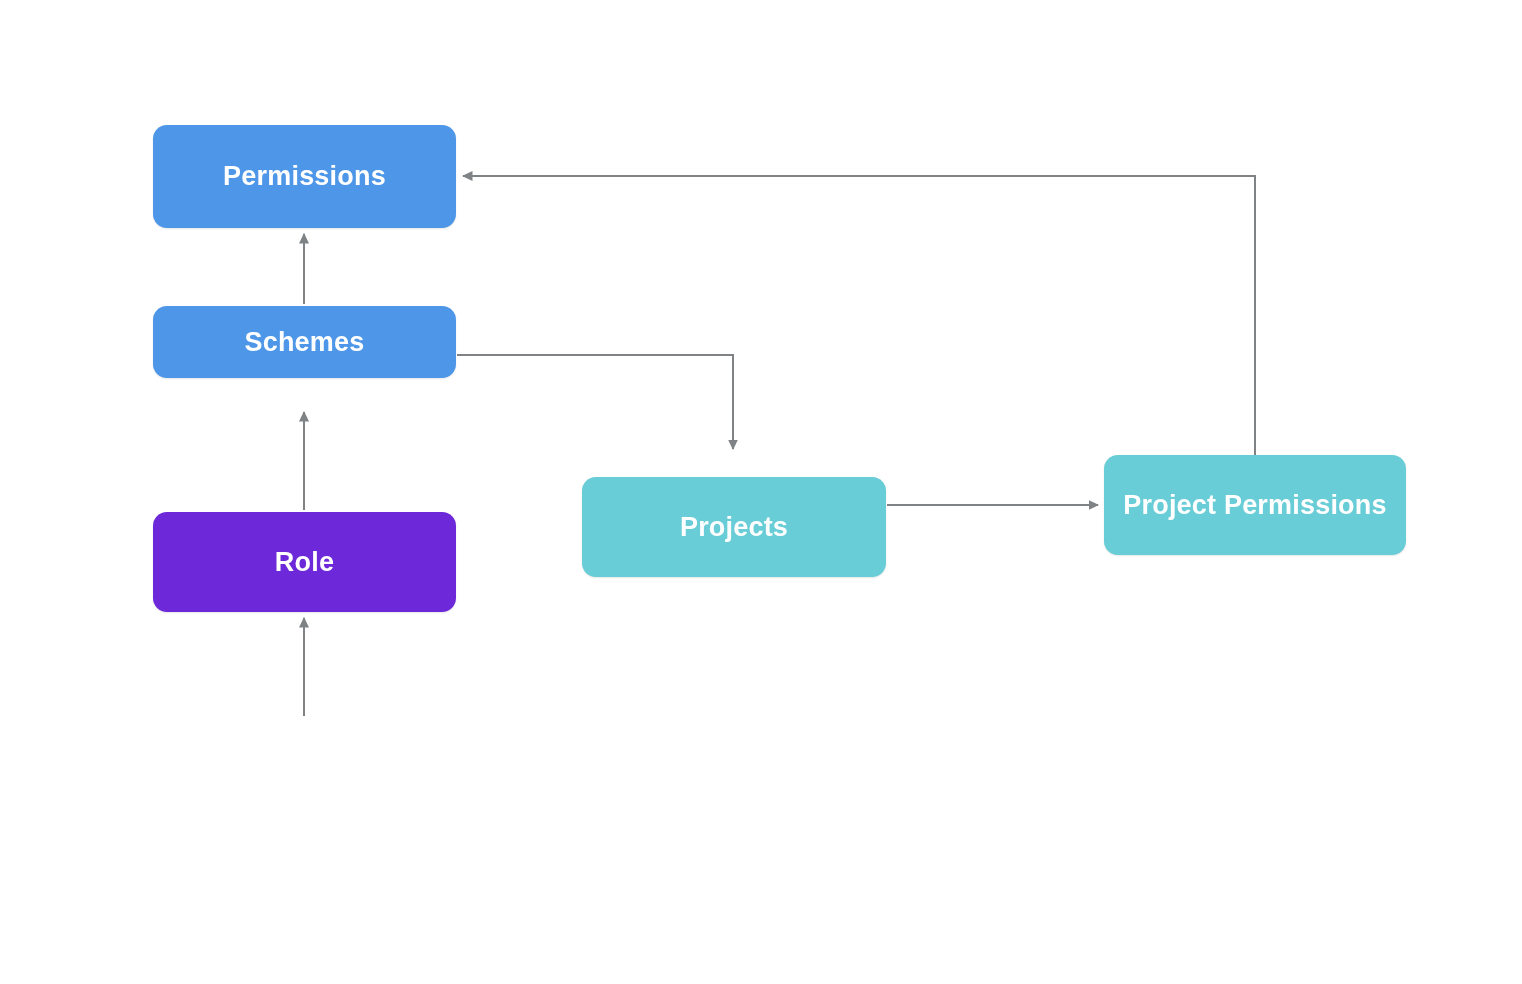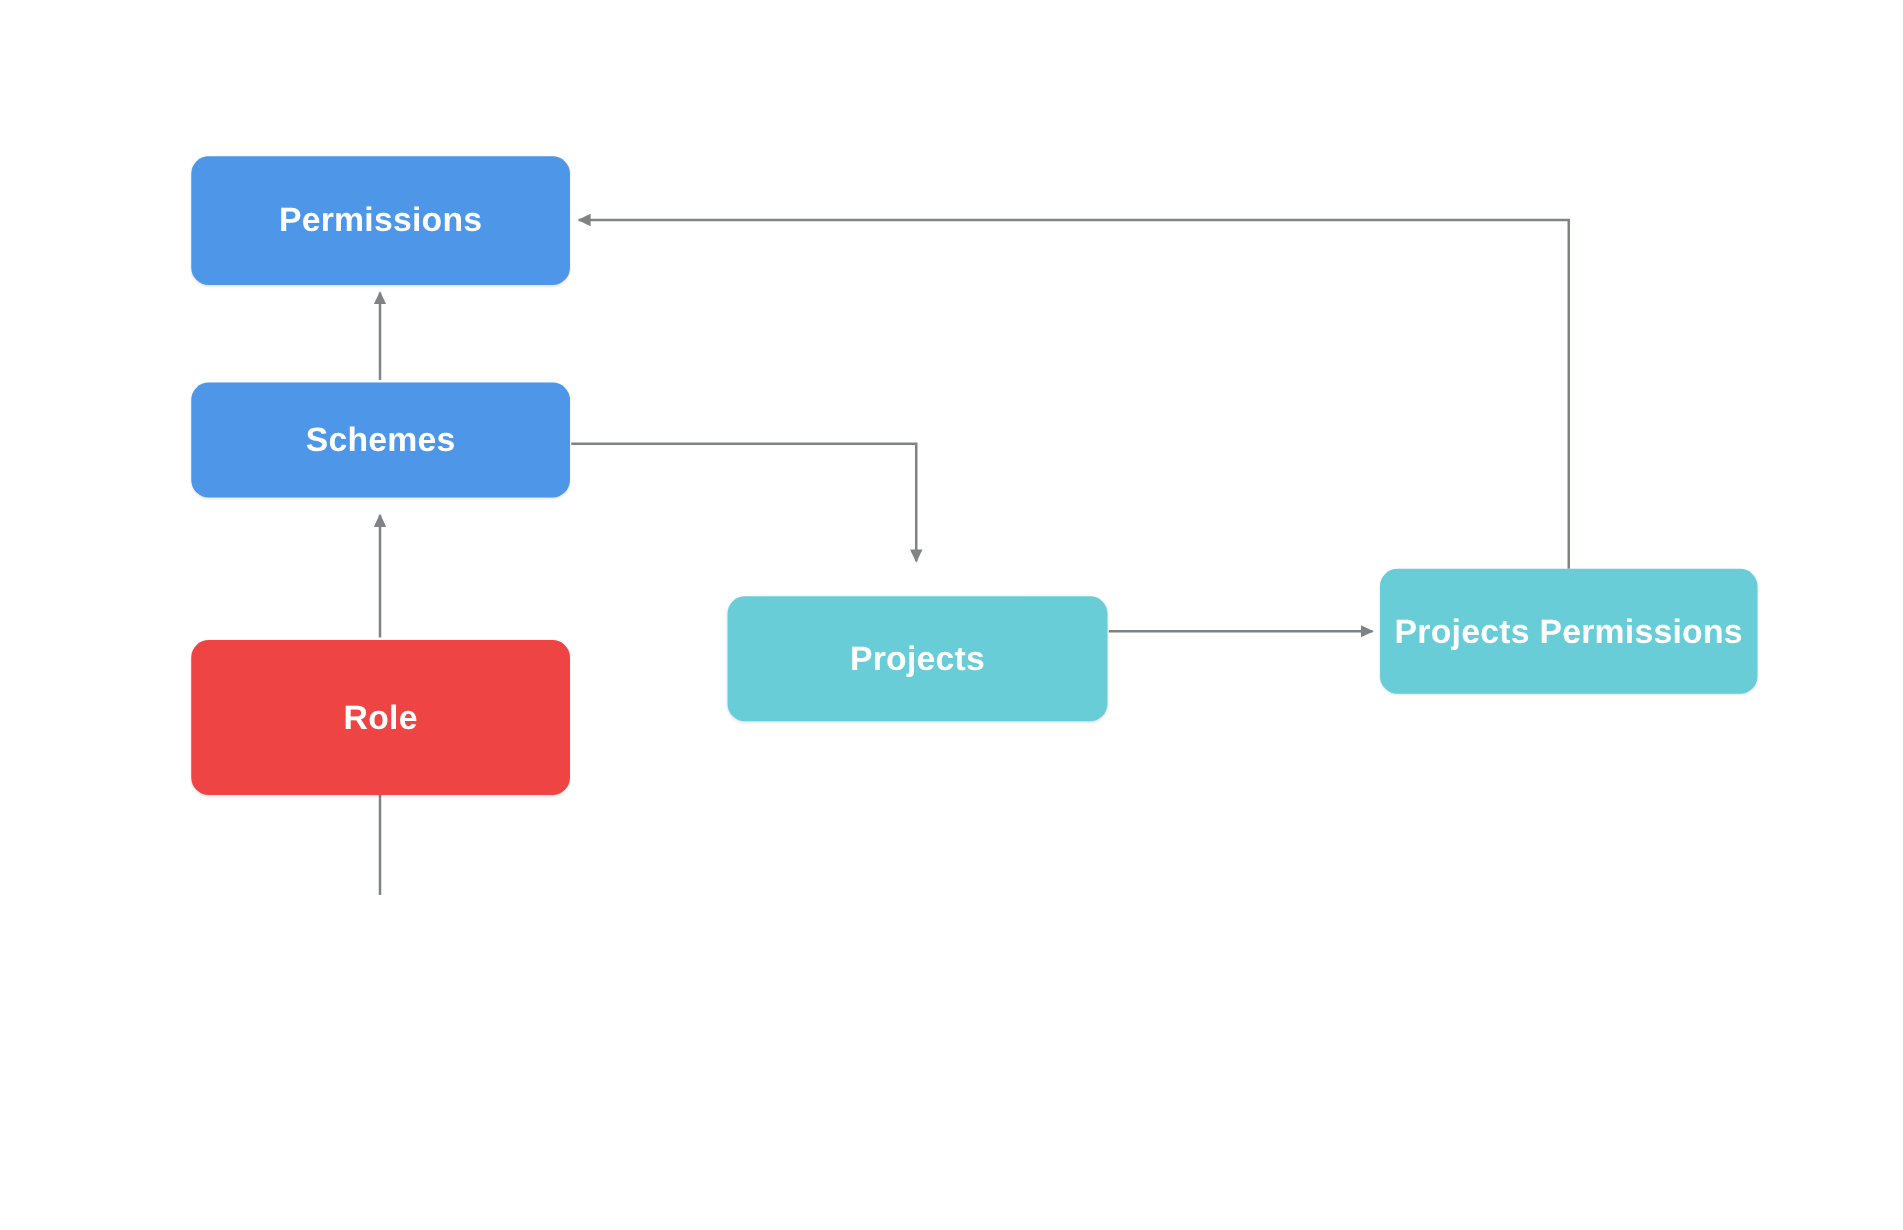--- a/index.html
+++ b/index.html
@@ -67,30 +67,30 @@
         <path d="M 457,355 L 733,355 L 733,449" fill="none" stroke="#7f8385" stroke-width="2" stroke-linecap="butt" stroke-linejoin="miter" marker-end="url(#arrow-generic)"></path>
         <path d="M 887,505 L 1098,505" fill="none" stroke="#7f8385" stroke-width="2" stroke-linecap="butt" stroke-linejoin="miter" marker-end="url(#arrow-generic)"></path>
         <path d="M 1255,455 L 1255,176 L 463,176" fill="none" stroke="#7f8385" stroke-width="2" stroke-linecap="butt" stroke-linejoin="miter" marker-end="url(#arrow-generic)"></path>
       </g>
   </svg>
 
   <div class="node" style="left: 153px; top: 125px; width: 303px; height: 103px; background: rgb(77, 150, 232);">
     <span class="node-label">Permissions</span>
   </div>
 
-  <div class="node" style="left: 153px; top: 306px; width: 303px; height: 92px; background: rgb(77, 150, 232);">
+  <div class="node" style="left: 153px; top: 306px; width: 303px; height: 72px; background: rgb(77, 150, 232);">
     <span class="node-label">Schemes</span>
   </div>
 
-  <div class="node" style="left: 153px; top: 512px; width: 303px; height: 124px; background: #ef4444;">
+  <div class="node" style="left: 153px; top: 512px; width: 303px; height: 100px; background: #6d28d9;">
     <span class="node-label">Role</span>
   </div>
 
 
   <div class="node" style="left: 582px; top: 455px; width: 304px; height: 100px; background: rgb(104, 205, 214); margin-top: 22px;">
     <span class="node-label">Projects</span>
   </div>
 
   <div class="node" style="left: 1104px; top: 455px; width: 302px; height: 100px; background: rgb(104, 205, 214);">
-    <span class="node-label">Projects Permissions</span>
+    <span class="node-label">Project Permissions</span>
   </div>
 
 </div>
 
 </body></html>

